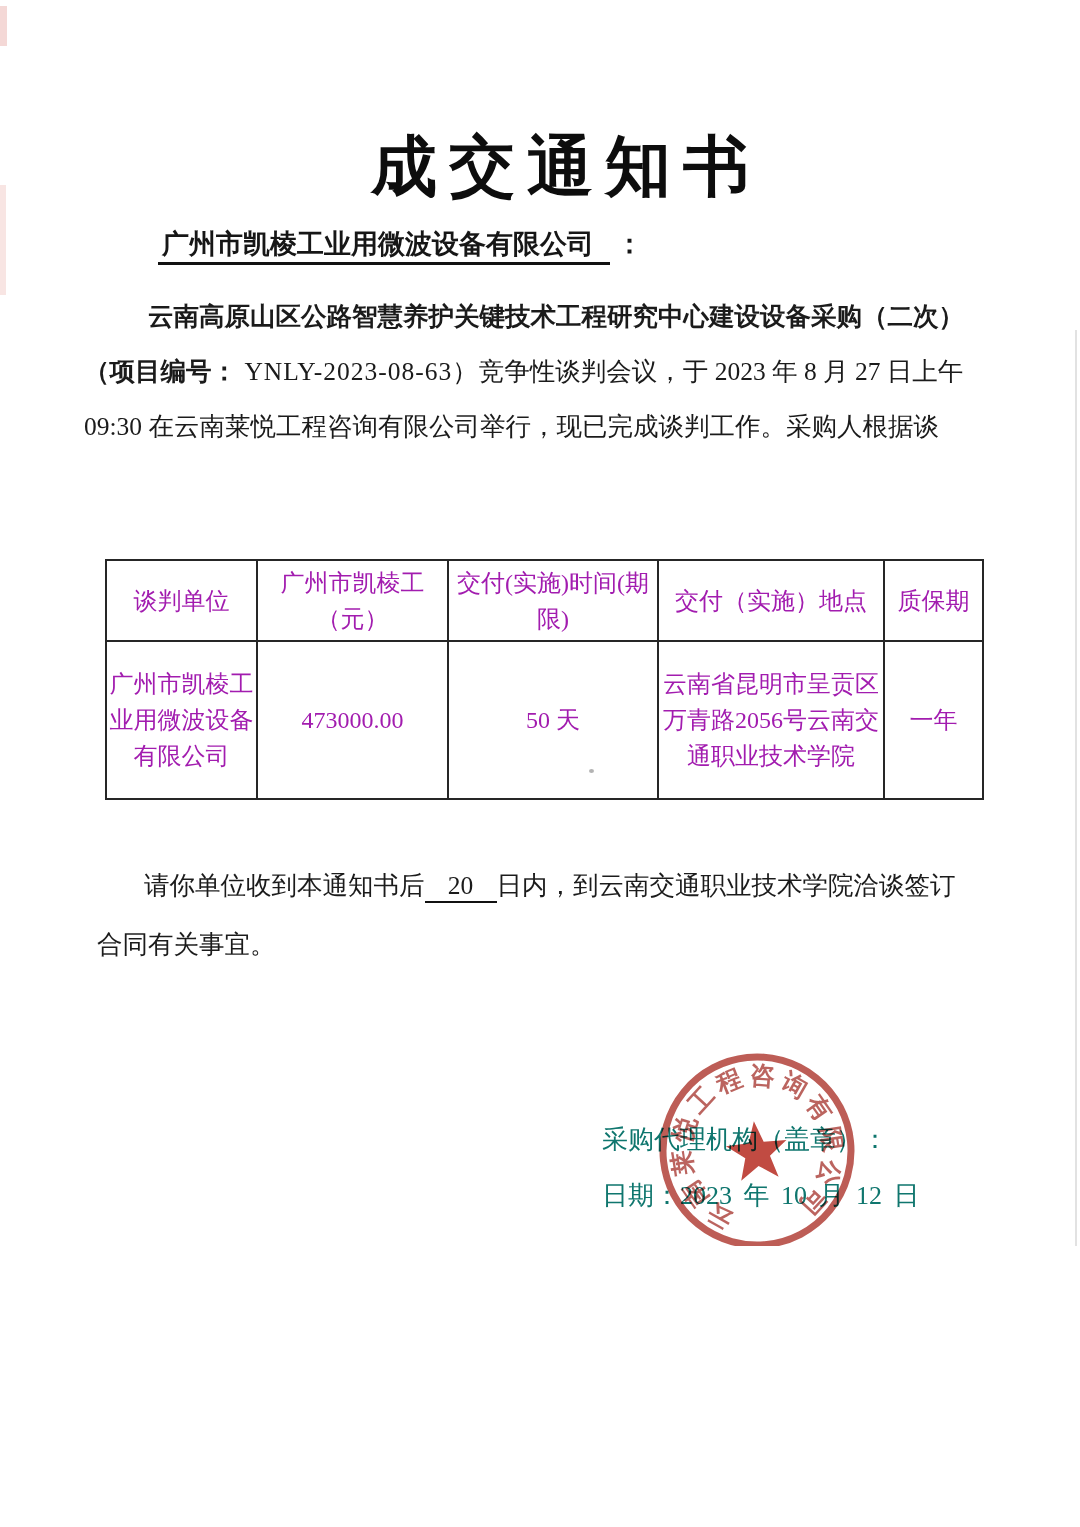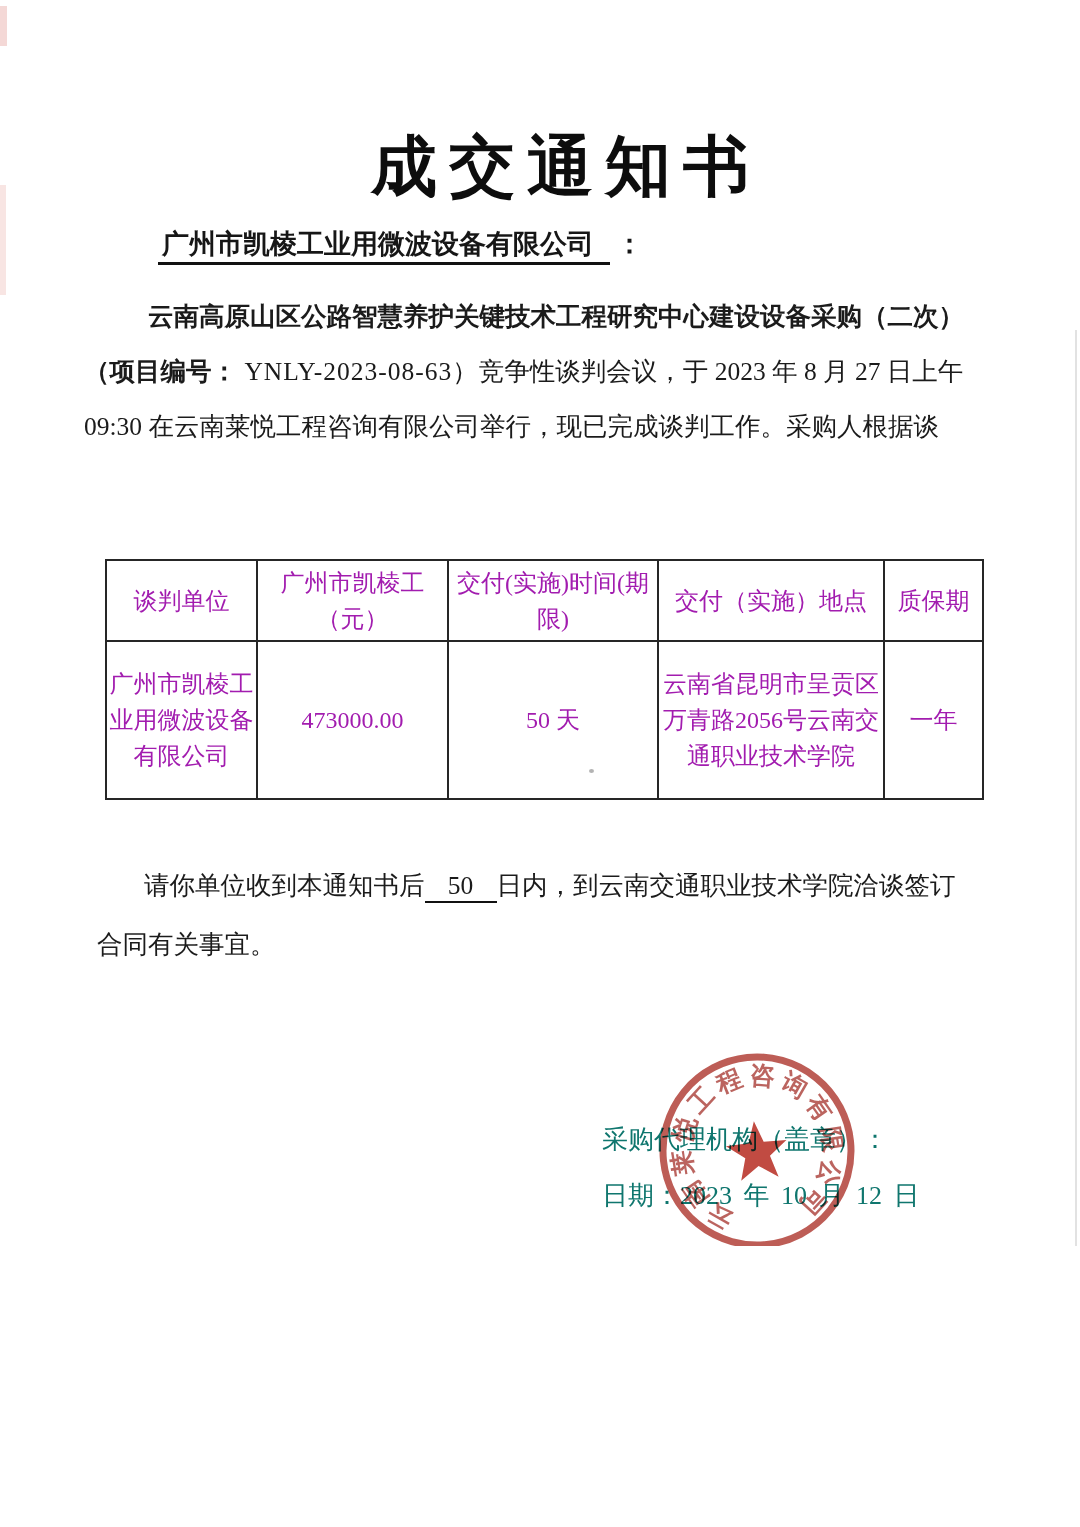--- a/index.html
+++ b/index.html
@@ -139,21 +139,21 @@
         <td>50 天</td>
         <td>云南省昆明市呈贡区
 万青路2056号云南交
 通职业技术学院</td>
         <td>一年</td>
       </tr>
     </tbody>
   </table>
 
   <div class="closing">
-    <div class="line1"><span>请你单位收到本通知书后</span><span class="blank-fill"><span>50</span></span><span>日内，到云南交通职业技术学院洽谈签订</span></div>
+    <div class="line1"><span>请你单位收到本通知书后</span><span class="blank-fill"><span>20</span></span><span>日内，到云南交通职业技术学院洽谈签订</span></div>
     <div class="line2">合同有关事宜。</div>
   </div>
 
   <div class="signature">
     <div>采购代理机构（盖章）：</div>
     <div class="date-line">日期：2023 年 10 月 12 日</div>
   </div>
 
   <svg class="stamp" viewBox="0 0 220 220" xmlns="http://www.w3.org/2000/svg">
     <circle cx="110" cy="110" r="94" fill="none" stroke-width="7" stroke-opacity="0.88" stroke="#ad352e"></circle>

